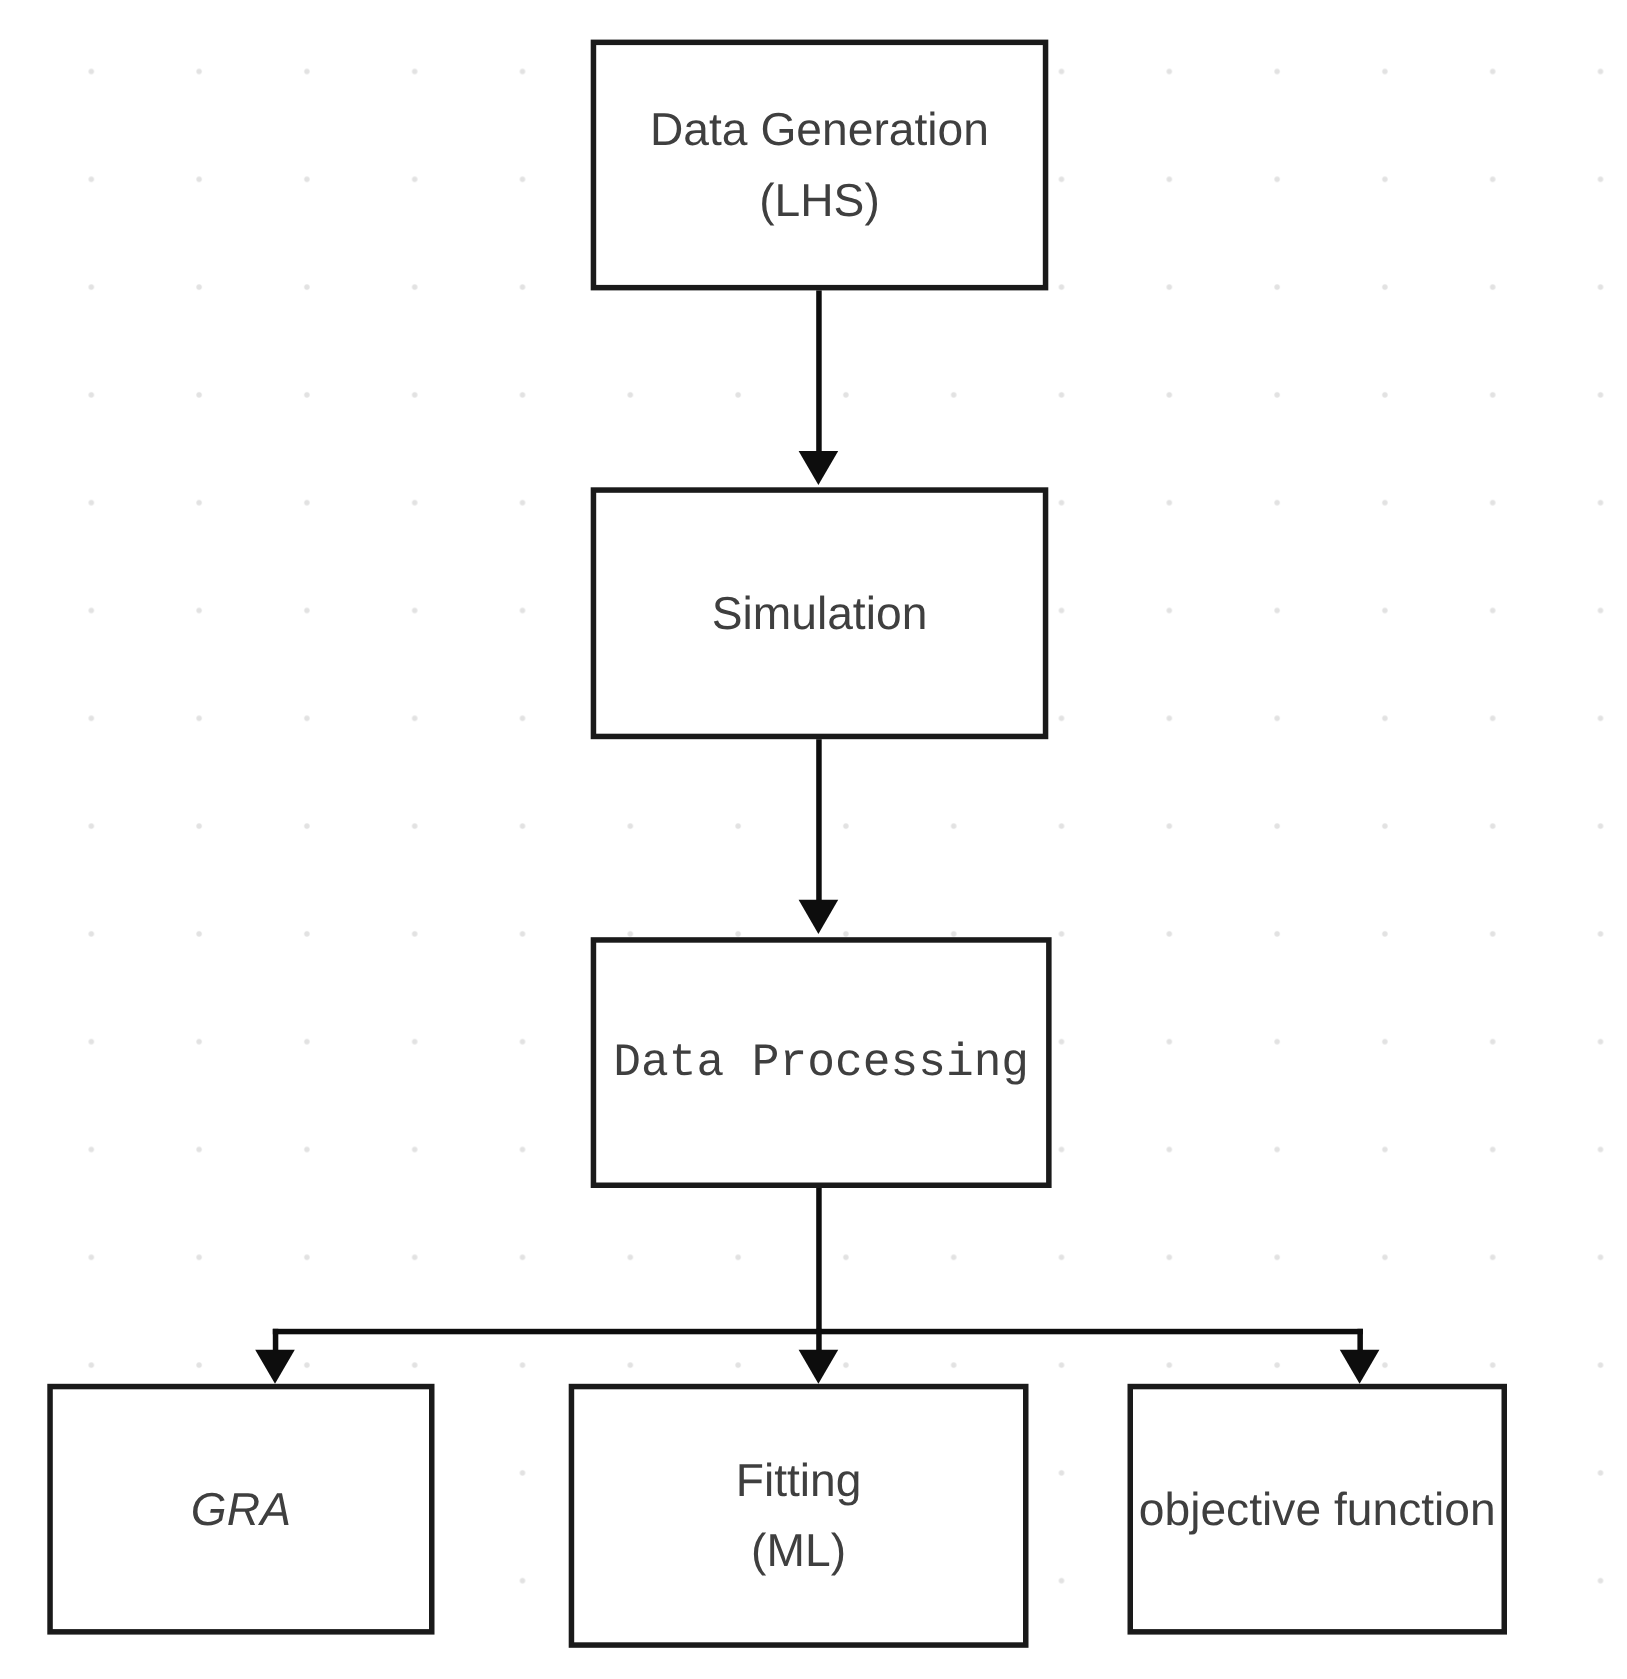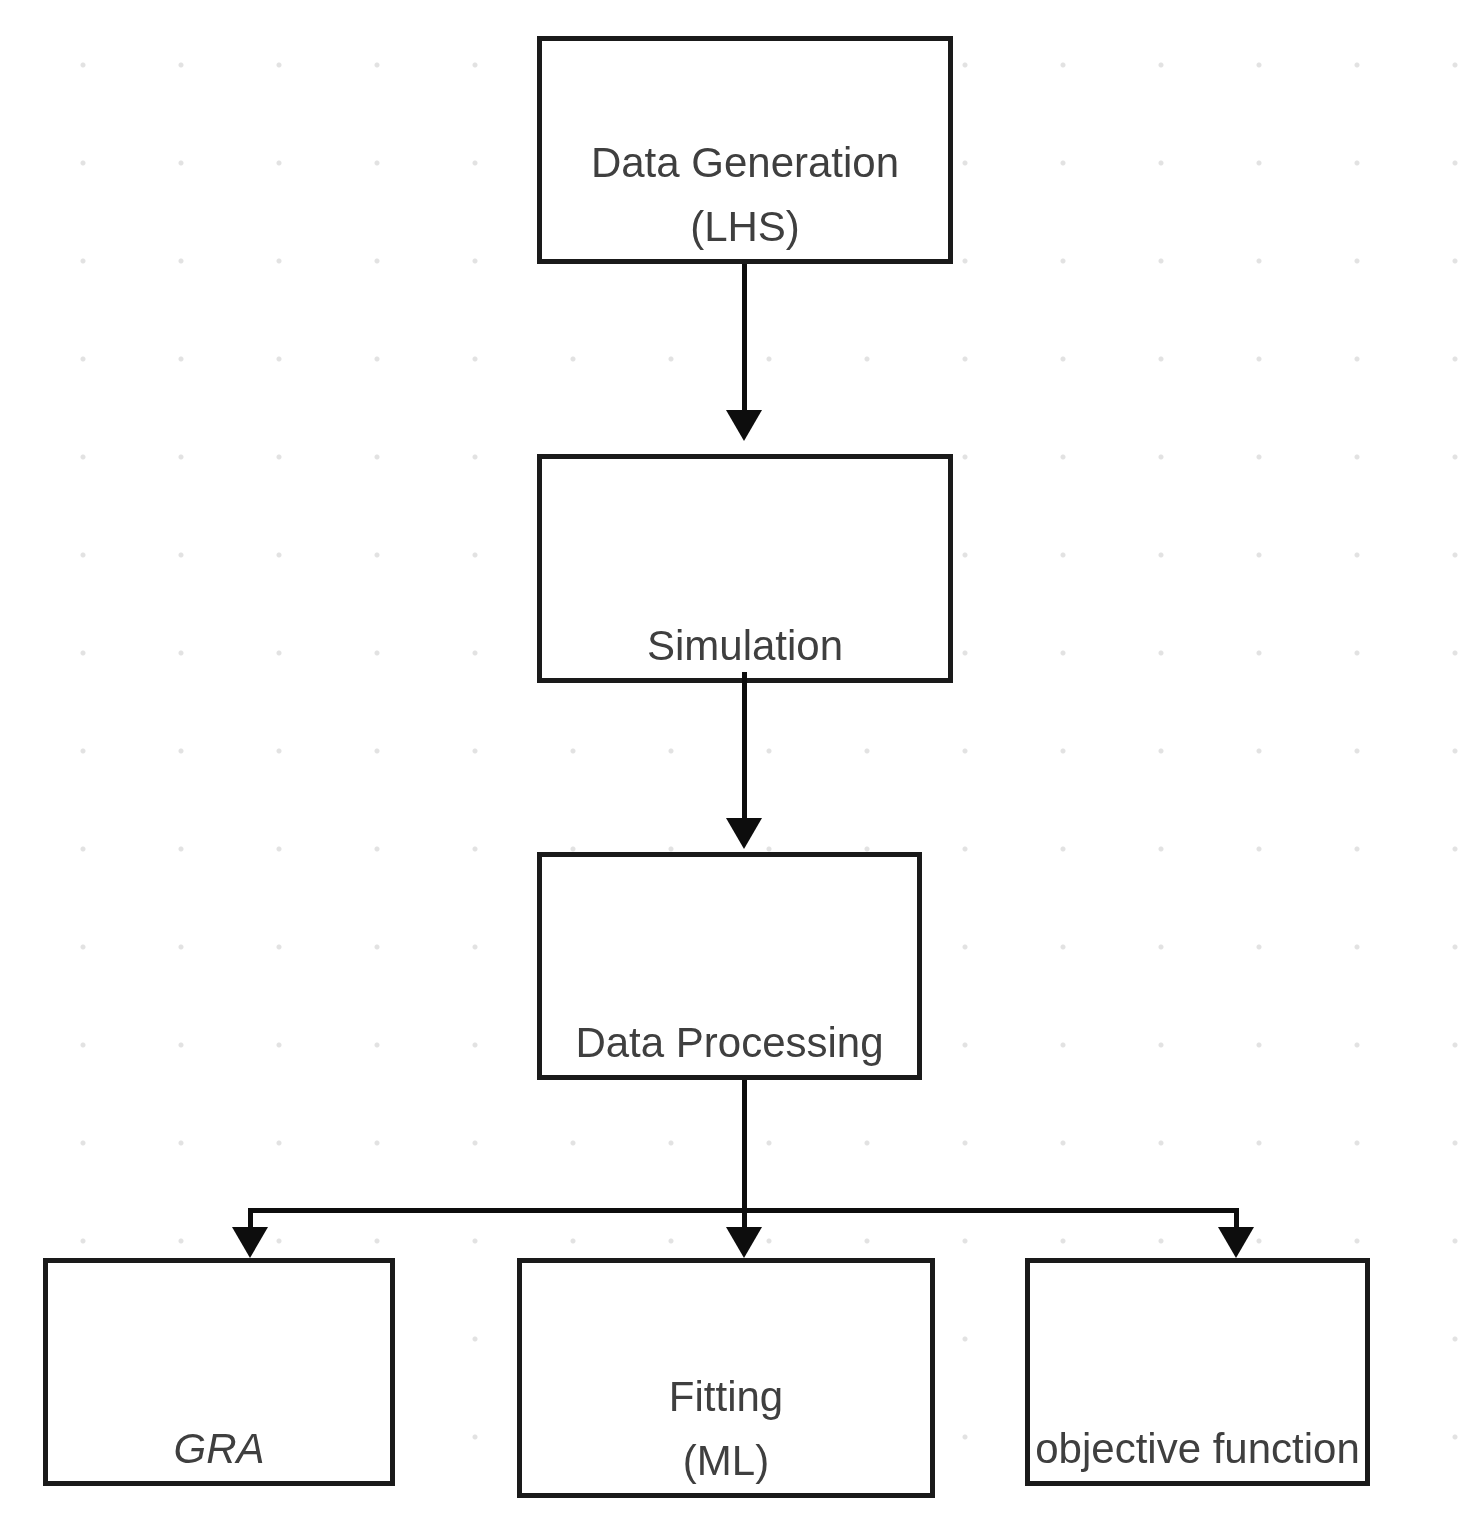--- a/index.html
+++ b/index.html
@@ -17,36 +17,36 @@
     background-position: 34px 16px;
     overflow: hidden;
     font-family: "Liberation Sans", sans-serif;
   }
   .node {
     position: absolute;
     box-sizing: border-box;
     background: #ffffff;
     border: 5px solid #1a1a1a;
     display: flex;
-    align-items: flex-end;
+    align-items: center;
     justify-content: center;
   }
   .node .label {
     text-align: center;
     color: #3f3f3f;
     font-size: 42px;
     line-height: 64px;
   }
   .node .line { display: block; }
   .node .line:empty { display: none; }
 
   
   #node-data-generation   { left: 537px;  top: 36px;   width: 416px; height: 228px; }
-  #node-simulation        { left: 537px;  top: 454px;  width: 416px; height: 229px; }
-  #node-data-processing   { left: 537px;  top: 852px;  width: 385px; height: 228px; }
+  #node-simulation        { left: 537px;  top: 443px;  width: 416px; height: 229px; }
+  #node-data-processing   { left: 537px;  top: 852px;  width: 419px; height: 228px; font-family: Liberation Mono, monospace; }
   #node-gra               { left: 43px;   top: 1258px; width: 352px; height: 228px; font-style: italic; }
   #node-fitting           { left: 517px;  top: 1258px; width: 418px; height: 240px; }
   #node-objective         { left: 1025px; top: 1258px; width: 345px; height: 228px; }
 
   .cline {
     position: absolute;
     background: #0d0d0d;
   }
   .arrowhead {
     position: absolute;

